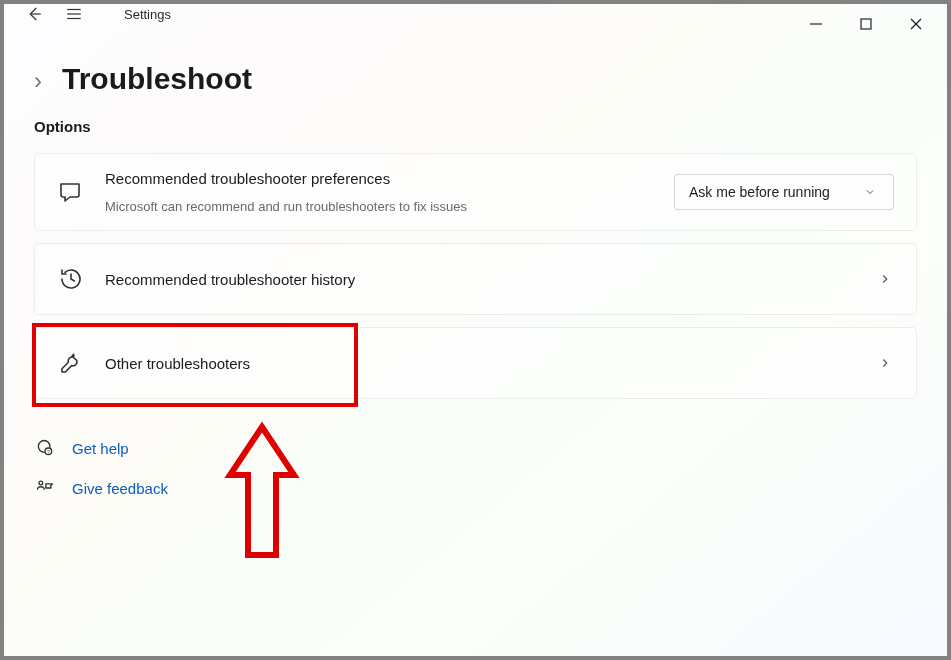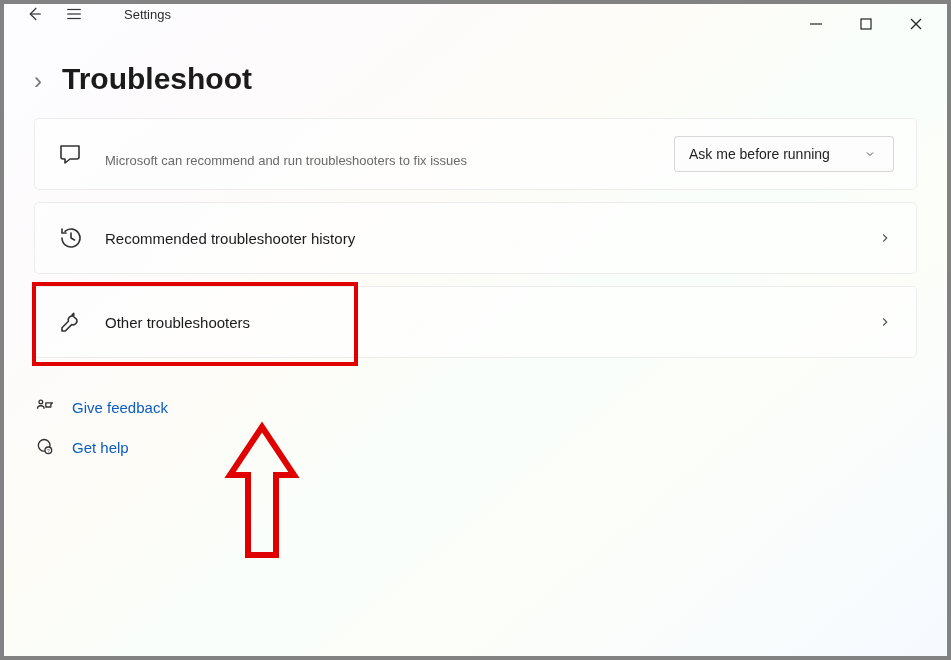--- a/index.html
+++ b/index.html
@@ -223,28 +223,30 @@
     </div>
   </div>
 
   <div class="content">
 
     <div class="breadcrumb">
       <span class="crumb-sep">›</span>
       <span class="crumb-current">Troubleshoot</span>
     </div>
 
+    <div class="section-label">Options</div>
 
     <div class="card no-chevron">
       <span class="card-icon">
         <svg width="24" height="24" viewBox="0 0 24 24" fill="none" stroke="currentColor" stroke-width="1.6" stroke-linejoin="round">
             <path d="M4 4 h16 a0 0 0 0 1 0 0 v11 a2 2 0 0 1 -2 2 h-7 l-5 4 v-4 h-2 a2 2 0 0 1 -2 -2 v-11 z" stroke-linecap="round"></path>
           </svg>
       </span>
       <div class="card-body">
+        <div class="card-title">Recommended troubleshooter preferences</div>
         <div class="card-subtitle">Microsoft can recommend and run troubleshooters to fix issues</div>
       </div>
       <div class="dropdown">
         <span>Ask me before running</span>
         <span class="chevron">
           <svg width="12" height="12" viewBox="0 0 24 24" fill="none" stroke="currentColor" stroke-width="2">
               <polyline points="6 9 12 15 18 9"></polyline>
             </svg>
         </span>
       </div>
@@ -283,37 +285,37 @@
           <svg width="14" height="14" viewBox="0 0 24 24" fill="none" stroke="currentColor" stroke-width="2">
               <polyline points="9 6 15 12 9 18"></polyline>
             </svg>
         </span>
       </div>
     </div>
 
     <div class="links">
       <div class="link-row">
         <span class="link-icon">
+          <svg width="20" height="20" viewBox="0 0 24 24" fill="none" stroke="currentColor" stroke-width="1.6">
+              <circle cx="11" cy="10" r="7"></circle>
+              <circle cx="16" cy="16" r="4" fill="#fff"></circle>
+              <text x="16" y="19" font-size="6" text-anchor="middle" fill="currentColor" stroke="none">?</text>
+            </svg>
+        </span>
+        <span class="link-text">Get help</span>
+      </div>
+      <div class="link-row">
+        <span class="link-icon">
           <svg width="20" height="20" viewBox="0 0 24 24" fill="none" stroke="currentColor" stroke-width="1.6" stroke-linejoin="round">
               <circle cx="7" cy="6" r="2.2"></circle>
               <path d="M3 14c0-2 1.8-3.5 4-3.5s4 1.5 4 3.5"></path>
               <path d="M13 7h8l-2 2v3h-6z"></path>
             </svg>
         </span>
         <span class="link-text">Give feedback</span>
-      </div>
-      <div class="link-row">
-        <span class="link-icon">
-          <svg width="20" height="20" viewBox="0 0 24 24" fill="none" stroke="currentColor" stroke-width="1.6">
-              <circle cx="11" cy="10" r="7"></circle>
-              <circle cx="16" cy="16" r="4" fill="#fff"></circle>
-              <text x="16" y="19" font-size="6" text-anchor="middle" fill="currentColor" stroke="none">?</text>
-            </svg>
-        </span>
-        <span class="link-text">Get help</span>
       </div>
     </div>
 
   </div>
 
   <div class="arrow-annotation">
     <svg width="80" height="150" viewBox="0 0 80 150">
       <path d="M40 8 L72 56 L54 56 L54 136 L26 136 L26 56 L8 56 Z" fill="none" stroke="#e00000" stroke-width="6" stroke-linejoin="miter"></path>
     </svg>
   </div>

